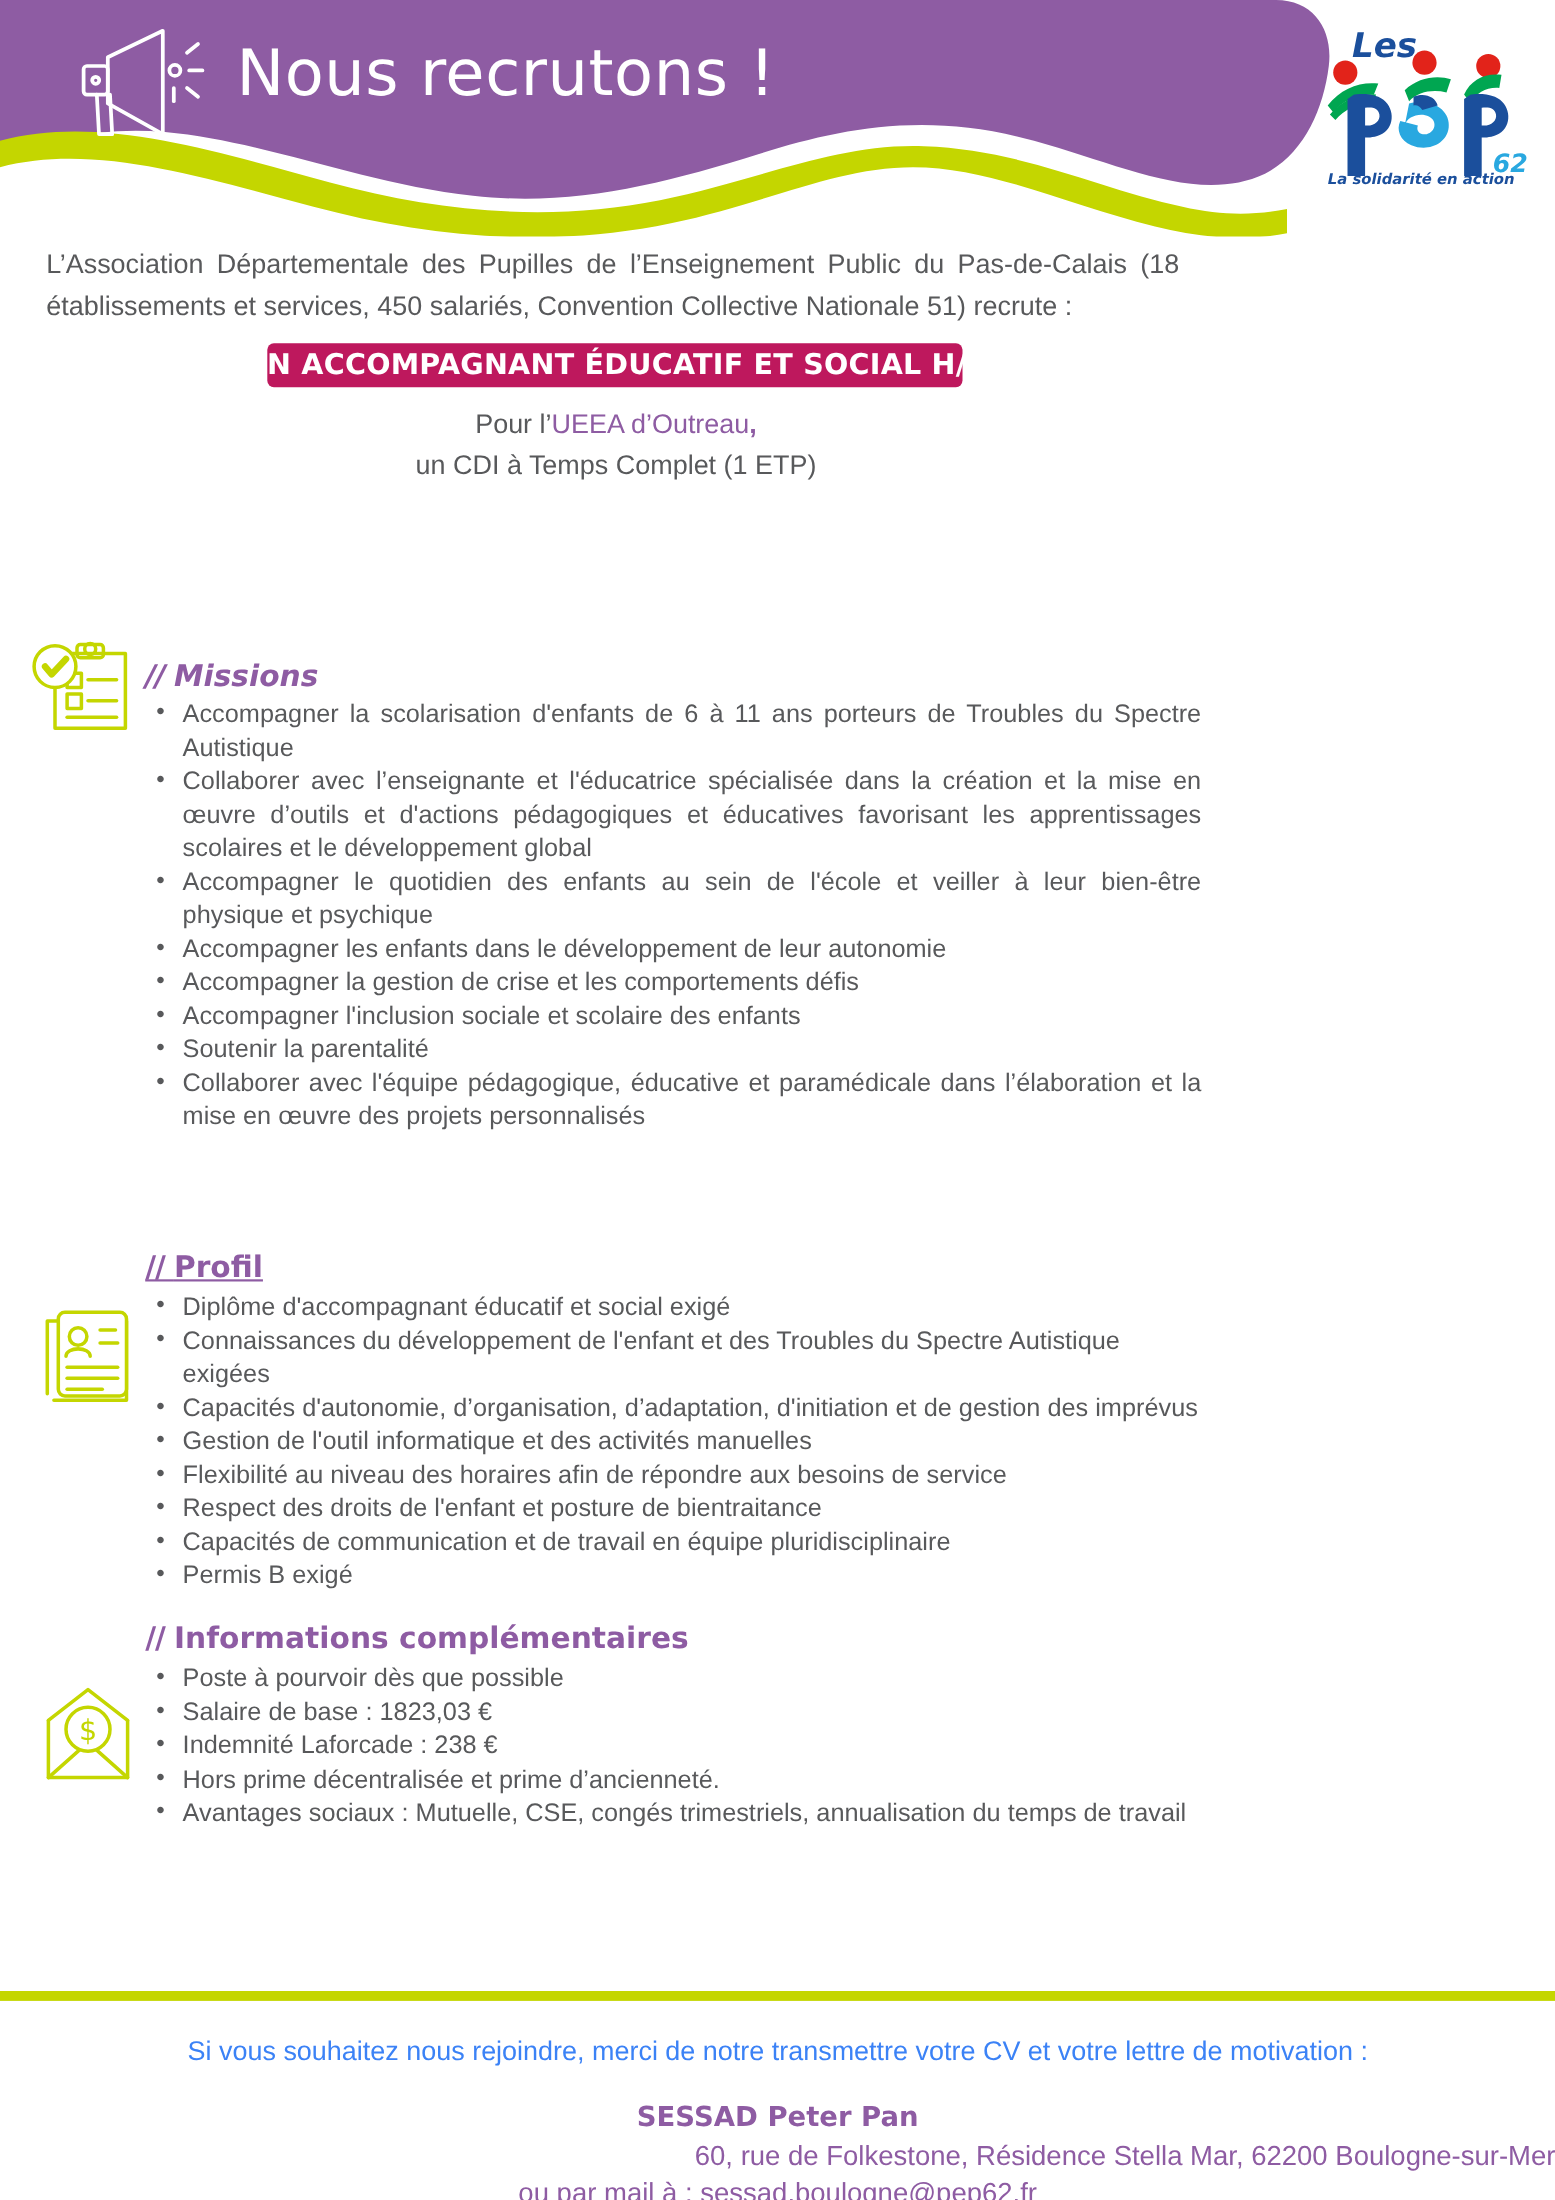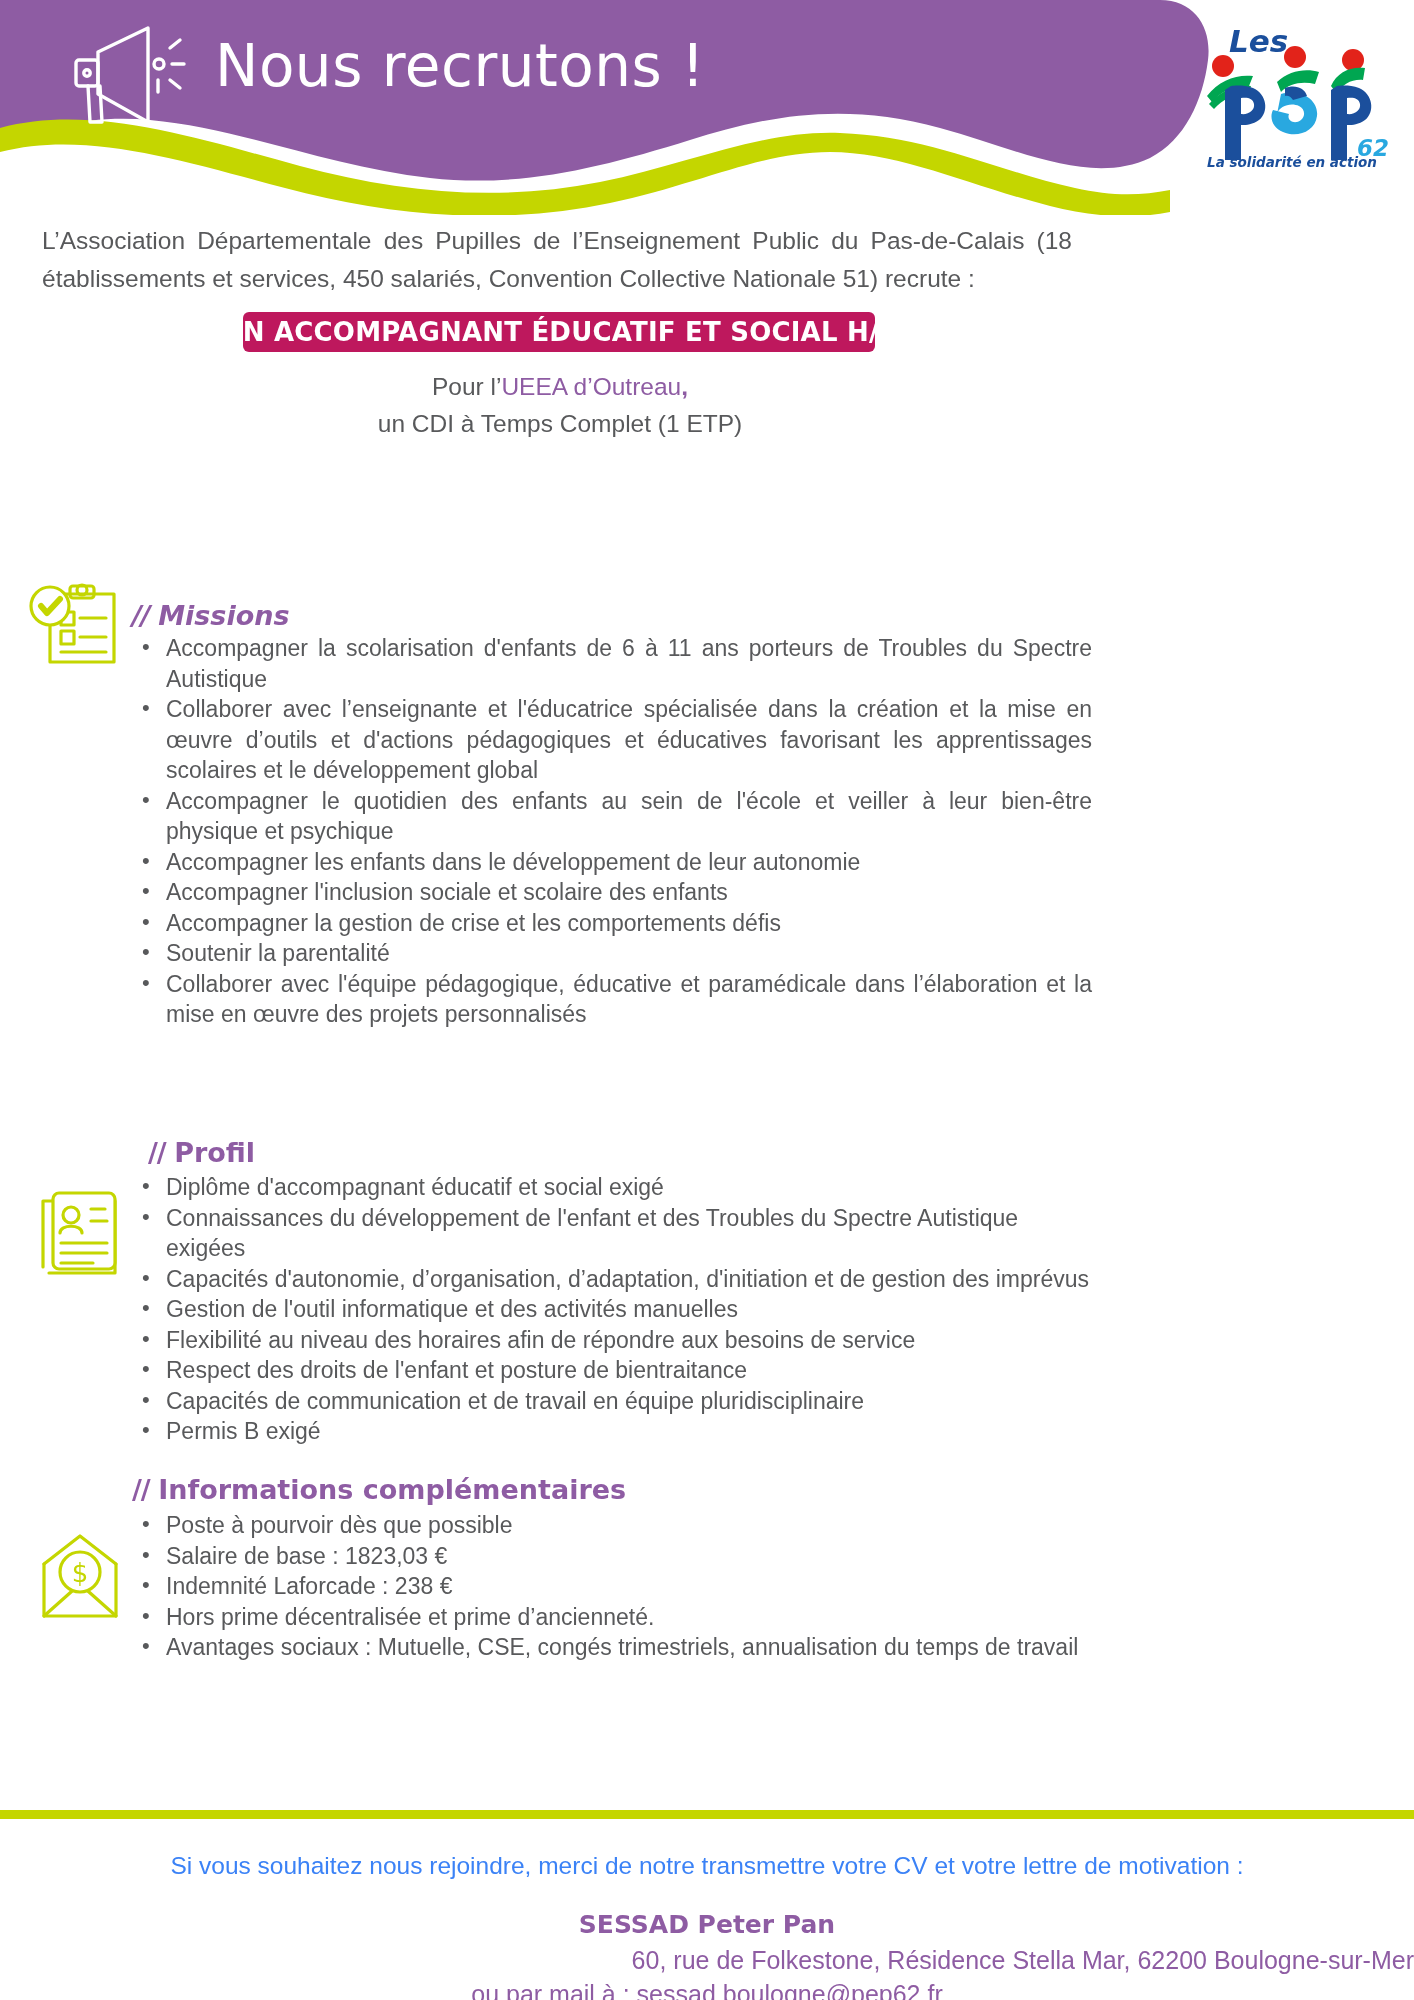--- a/index.html
+++ b/index.html
@@ -284,41 +284,41 @@
 
 <div class="section-head" style="left:132px; top:600px;font-style:italic;">
   <span class="slashes">// </span><span>Missions</span>
 </div>
 
 <ul class="bullets just" style="left:132px; top:633px; width:960px;">
   <li>Accompagner la scolarisation d'enfants de 6 à 11 ans porteurs de Troubles du Spectre Autistique</li>
   <li>Collaborer avec l’enseignante et l'éducatrice spécialisée dans la création et la mise en œuvre d’outils et d'actions pédagogiques et éducatives favorisant les apprentissages scolaires et le développement global</li>
   <li>Accompagner le quotidien des enfants au sein de l'école et veiller à leur bien-être physique et psychique</li>
   <li>Accompagner les enfants dans le développement de leur autonomie</li>
+  <li>Accompagner la gestion de crise et les comportements défis</li>
   <li>Accompagner l'inclusion sociale et scolaire des enfants</li>
-  <li>Accompagner la gestion de crise et les comportements défis</li>
   <li>Soutenir la parentalité</li>
   <li>Collaborer avec l'équipe pédagogique, éducative et paramédicale dans l’élaboration et la mise en œuvre des projets personnalisés</li>
 </ul>
 
 <svg class="sec-icon" style="left:33px; top:1185px;" width="92" height="92" viewBox="0 0 92 92">
   <g fill="none" stroke="#c4d600" stroke-width="3.2" stroke-linejoin="round" stroke-linecap="round">
     <path d="M10,82 L10,16 L82,16 L82,88 L16,88"></path>
     <rect x="20" y="8" width="62" height="76" rx="6" fill="#ffffff"></rect>
     <circle cx="38" cy="30" r="8"></circle>
     <path d="M27,48 C27,39 49,39 49,48"></path>
     <line x1="58" y1="24" x2="72" y2="24"></line>
     <line x1="58" y1="36" x2="74" y2="36"></line>
     <line x1="28" y1="58" x2="74" y2="58"></line>
     <line x1="28" y1="68" x2="74" y2="68"></line>
     <line x1="28" y1="78" x2="60" y2="78"></line>
   </g>
 </svg>
 
-<div class="section-head" style="left:148px; top:1137px;">
+<div class="section-head" style="left:132px; top:1137px;text-decoration:underline;">
   <span class="slashes">// </span><span>Profil</span>
 </div>
 
 <ul class="bullets left" style="left:132px; top:1172px; width:960px;">
   <li>Diplôme d'accompagnant éducatif et social exigé</li>
   <li>Connaissances du développement de l'enfant et des Troubles du Spectre Autistique exigées</li>
   <li>Capacités d'autonomie, d’organisation, d’adaptation, d'initiation et de gestion des imprévus</li>
   <li>Gestion de l'outil informatique et des activités manuelles</li>
   <li>Flexibilité au niveau des horaires afin de répondre aux besoins de service</li>
   <li>Respect des droits de l'enfant et posture de bientraitance</li>

